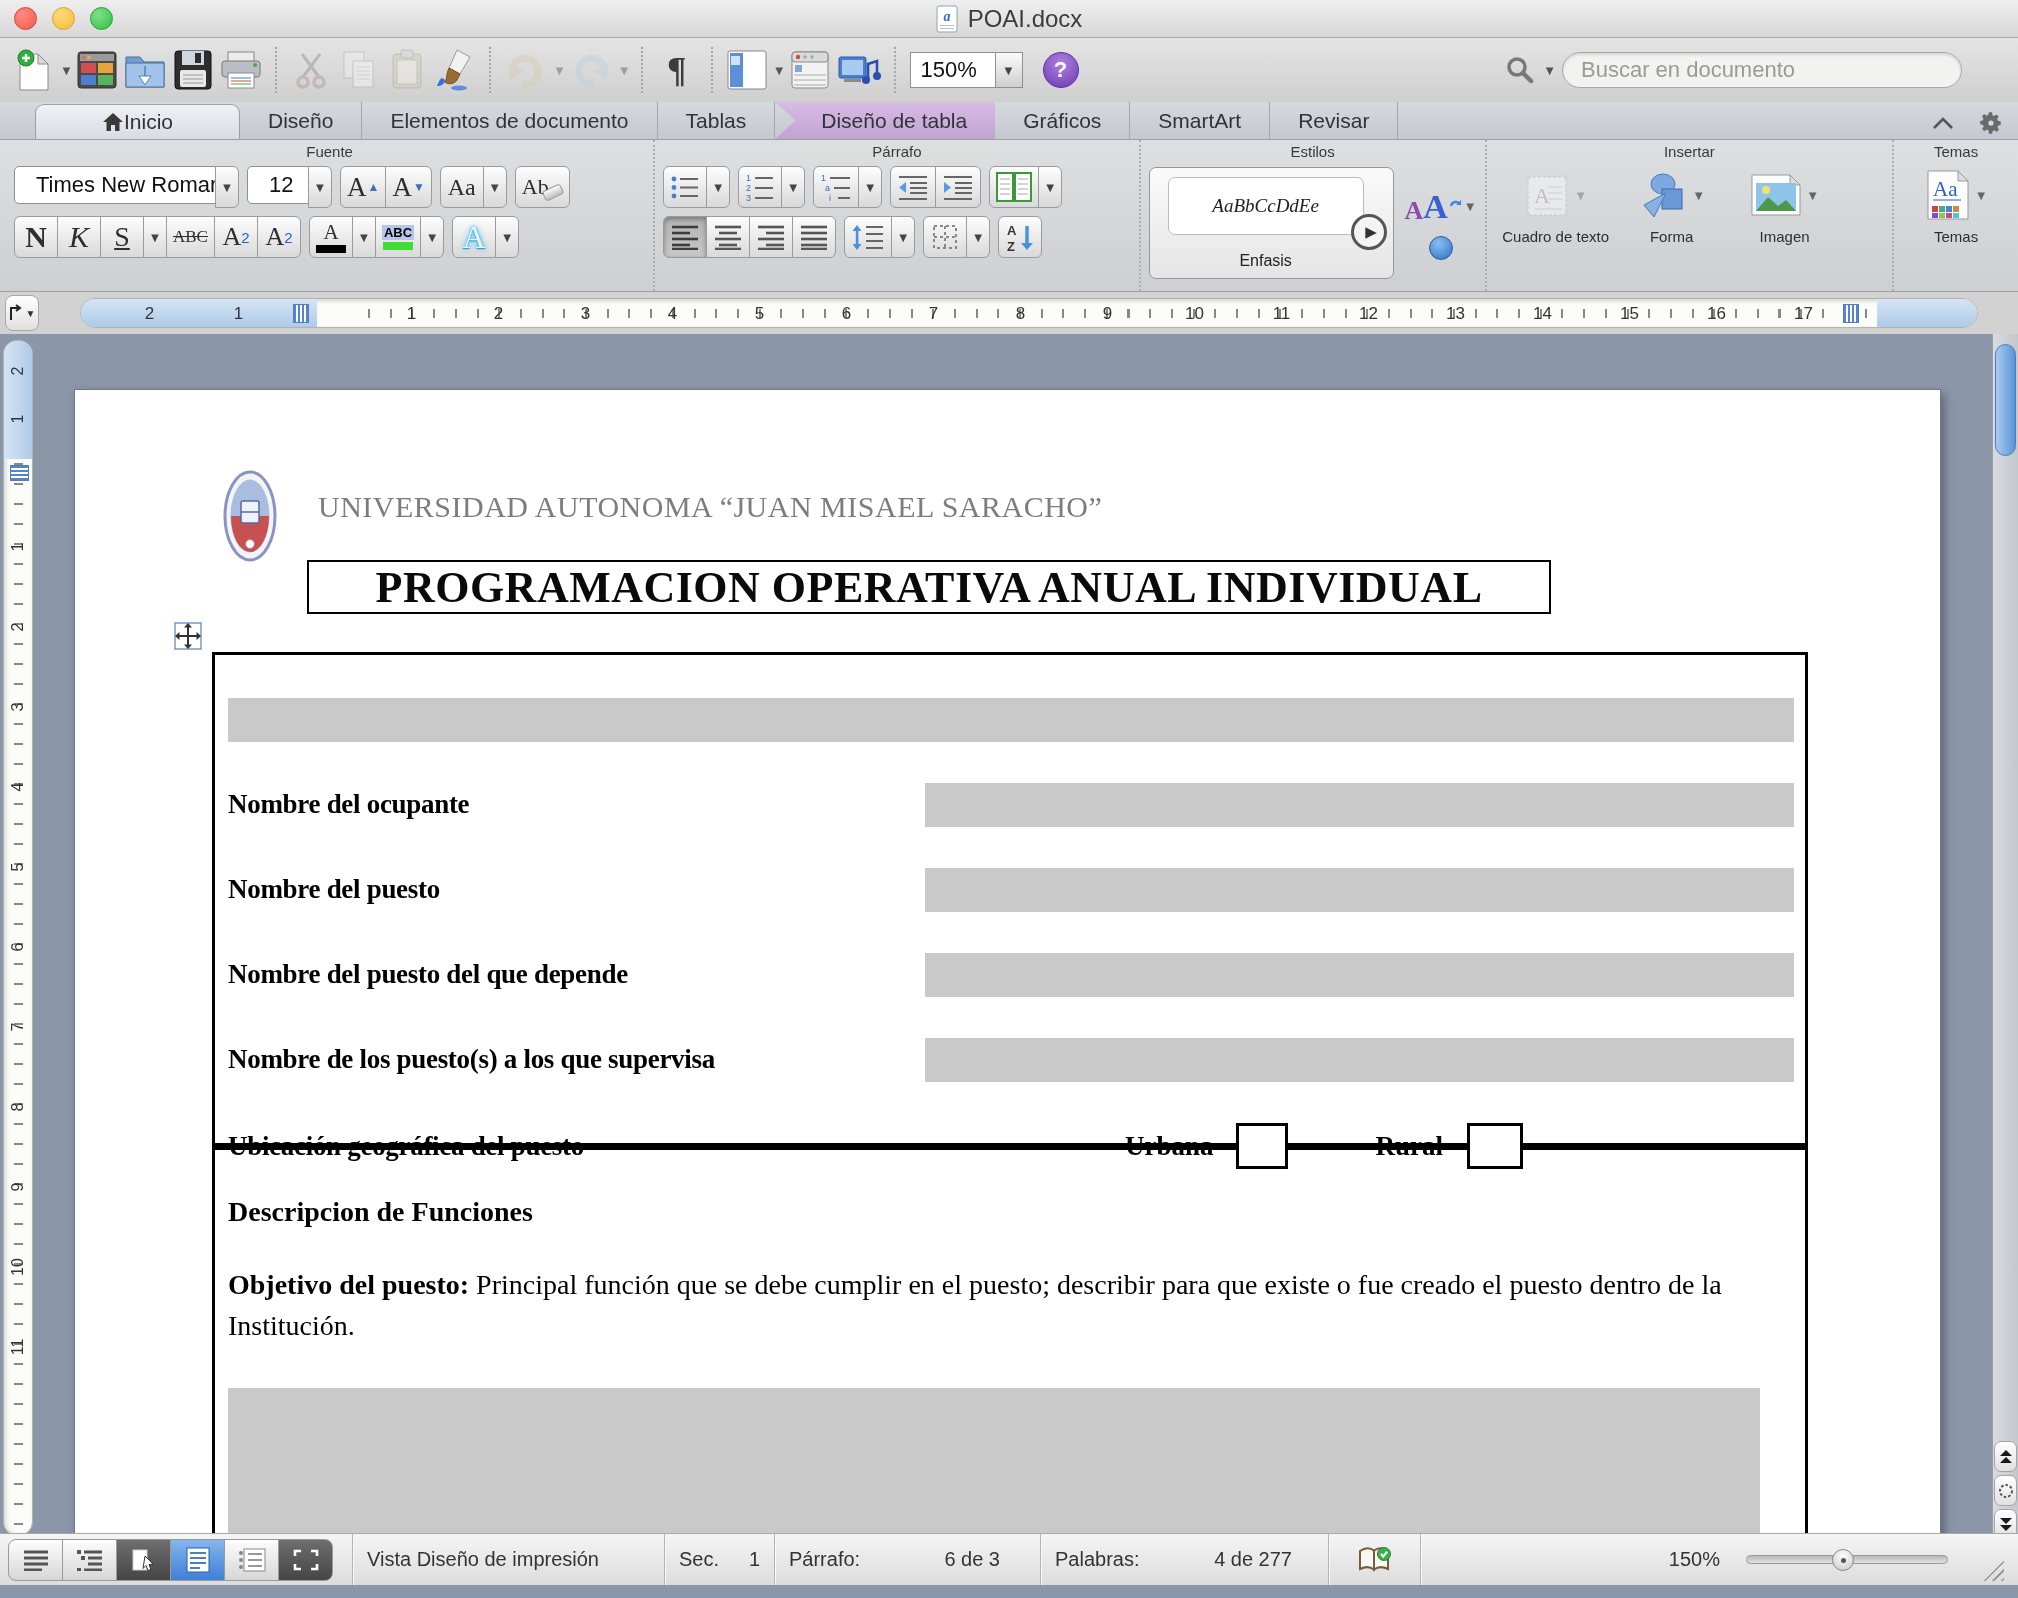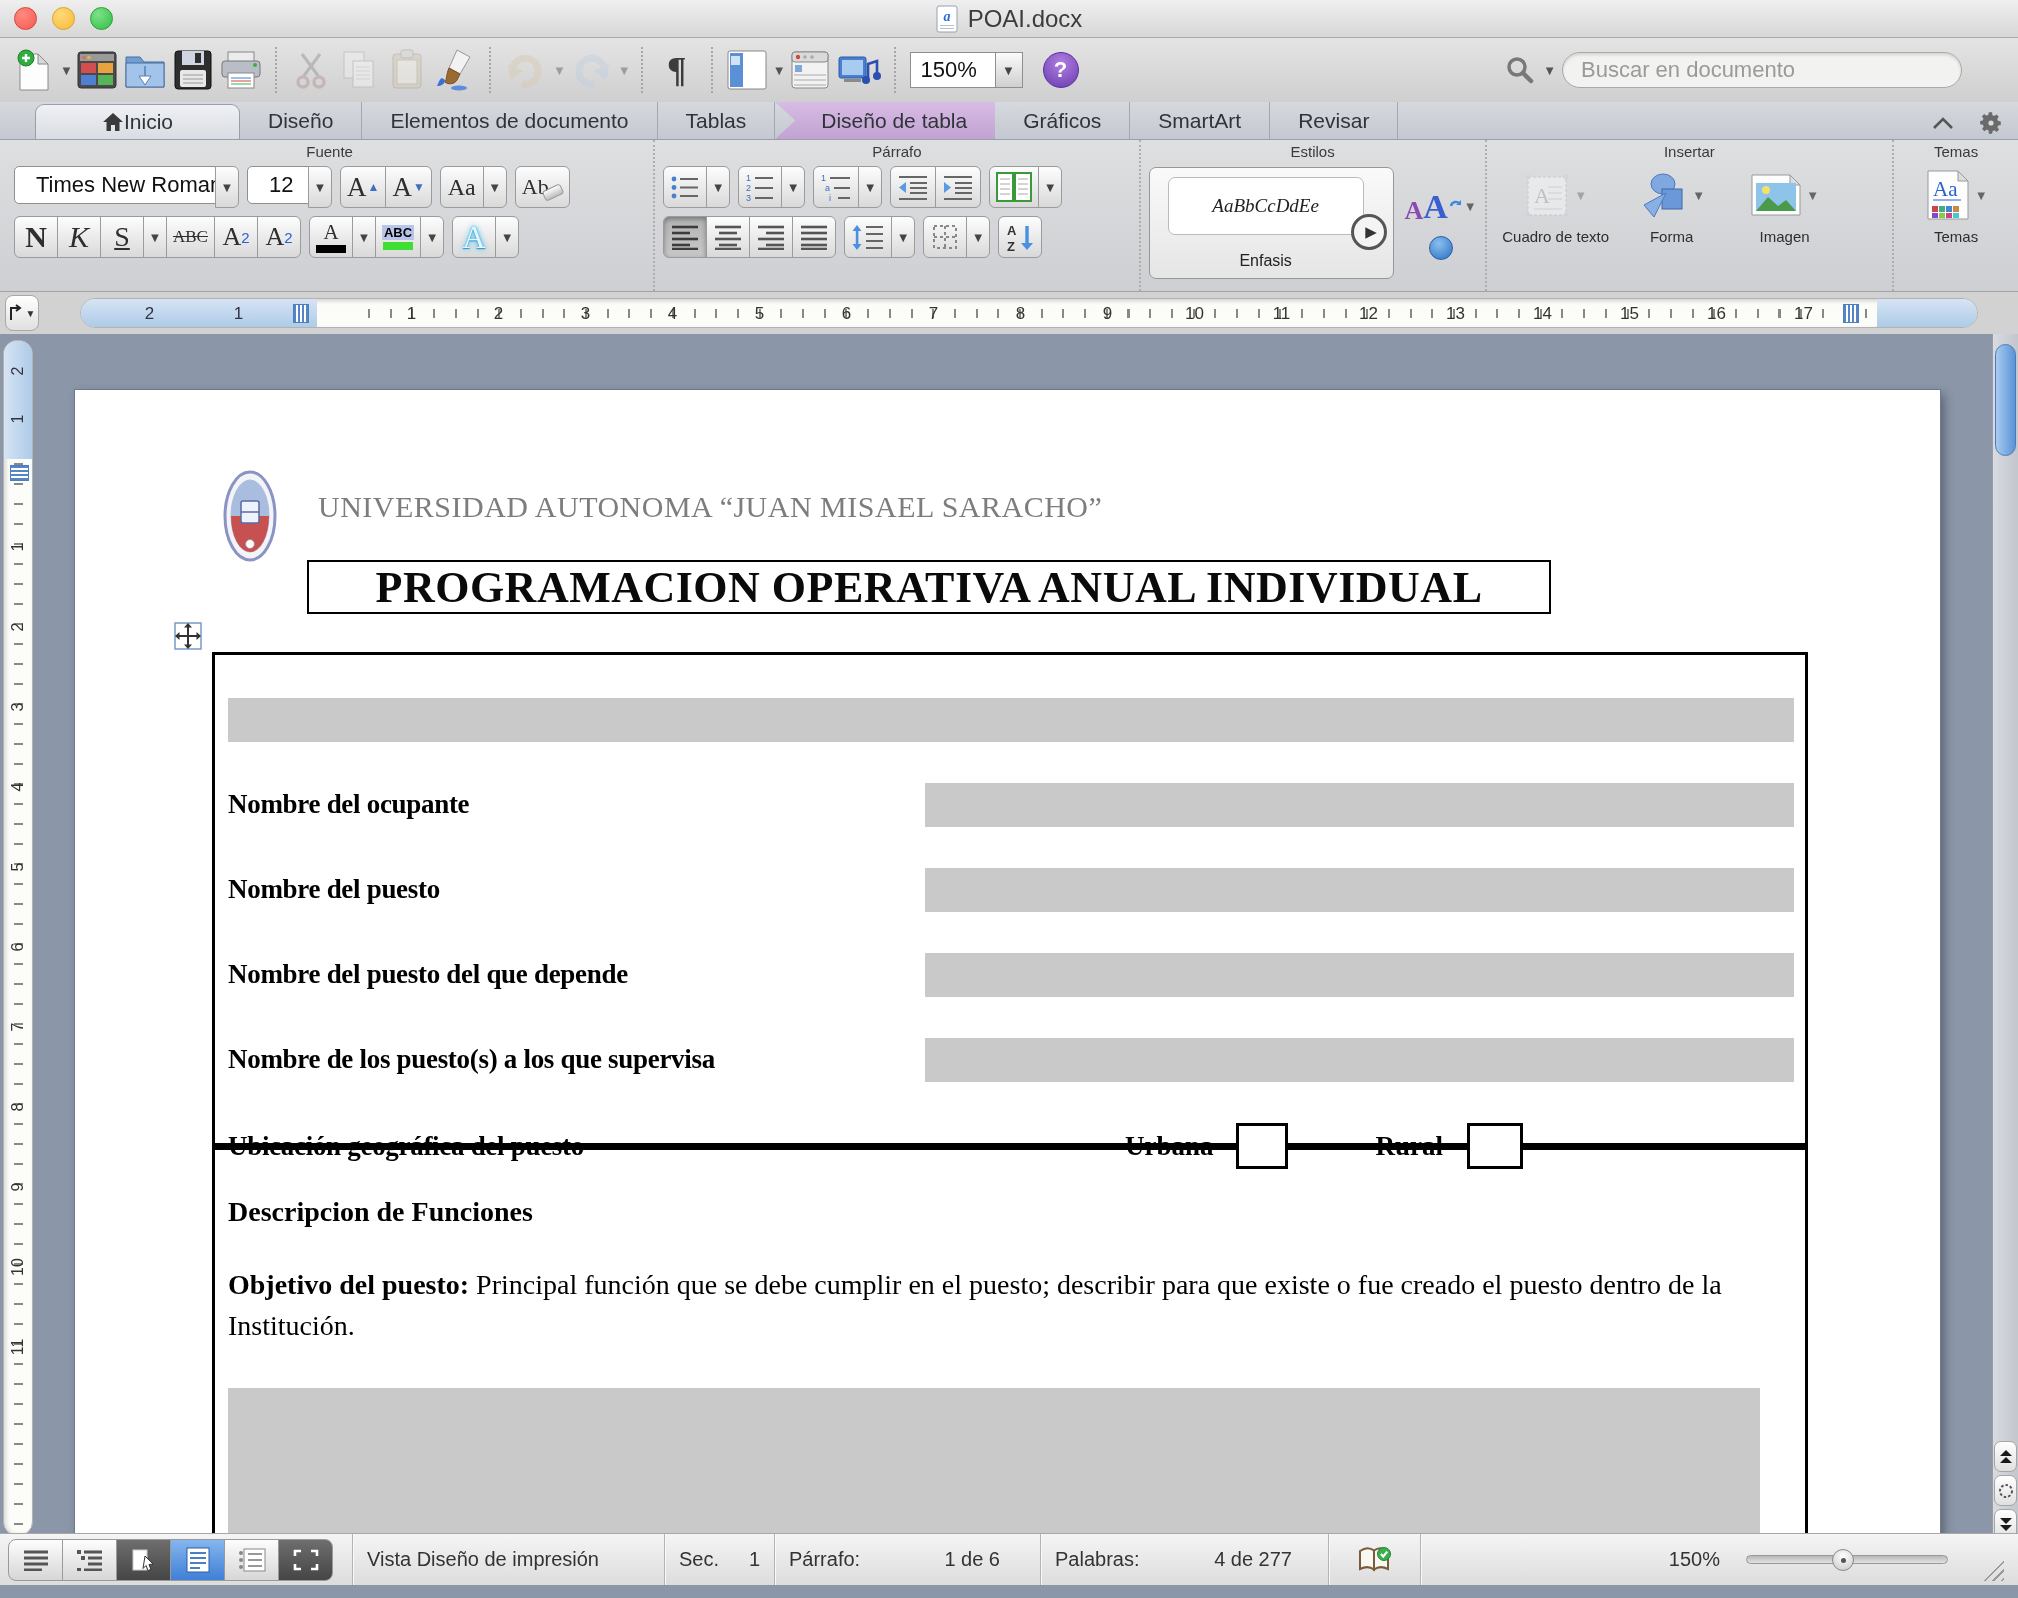--- a/index.html
+++ b/index.html
@@ -1009,21 +1009,21 @@
   </div>
   <div class="sbcell vista">
       <span>Vista Diseño de impresión</span>
     </div>
   <div class="sbcell sec">
       <span>Sec.</span>
       <span>1</span>
     </div>
   <div class="sbcell pages">
       <span>Párrafo:</span>
-      <span>1 de 6</span>
+      <span>6 de 3</span>
     </div>
   <div class="sbcell words">
       <span>Palabras:</span>
       <span>4 de 277</span>
     </div>
   <div class="sbcell book">
     <svg width="36" height="28">
         <path d="M3 5 c5-3.5 10-3.5 14-.5 v19 c-4-3-9-3-14-.5z" fill="#f8f8f2" stroke="#7a5a3a" stroke-width="2"></path>
         <path d="M31 5 c-5-3.5-10-3.5-14-.5 v19 c4-3 9-3 14-.5z" fill="#f8f8f2" stroke="#7a5a3a" stroke-width="2"></path>
         <circle cx="27" cy="8" r="6.5" fill="#3ab04a" stroke="#2a8038"></circle>

